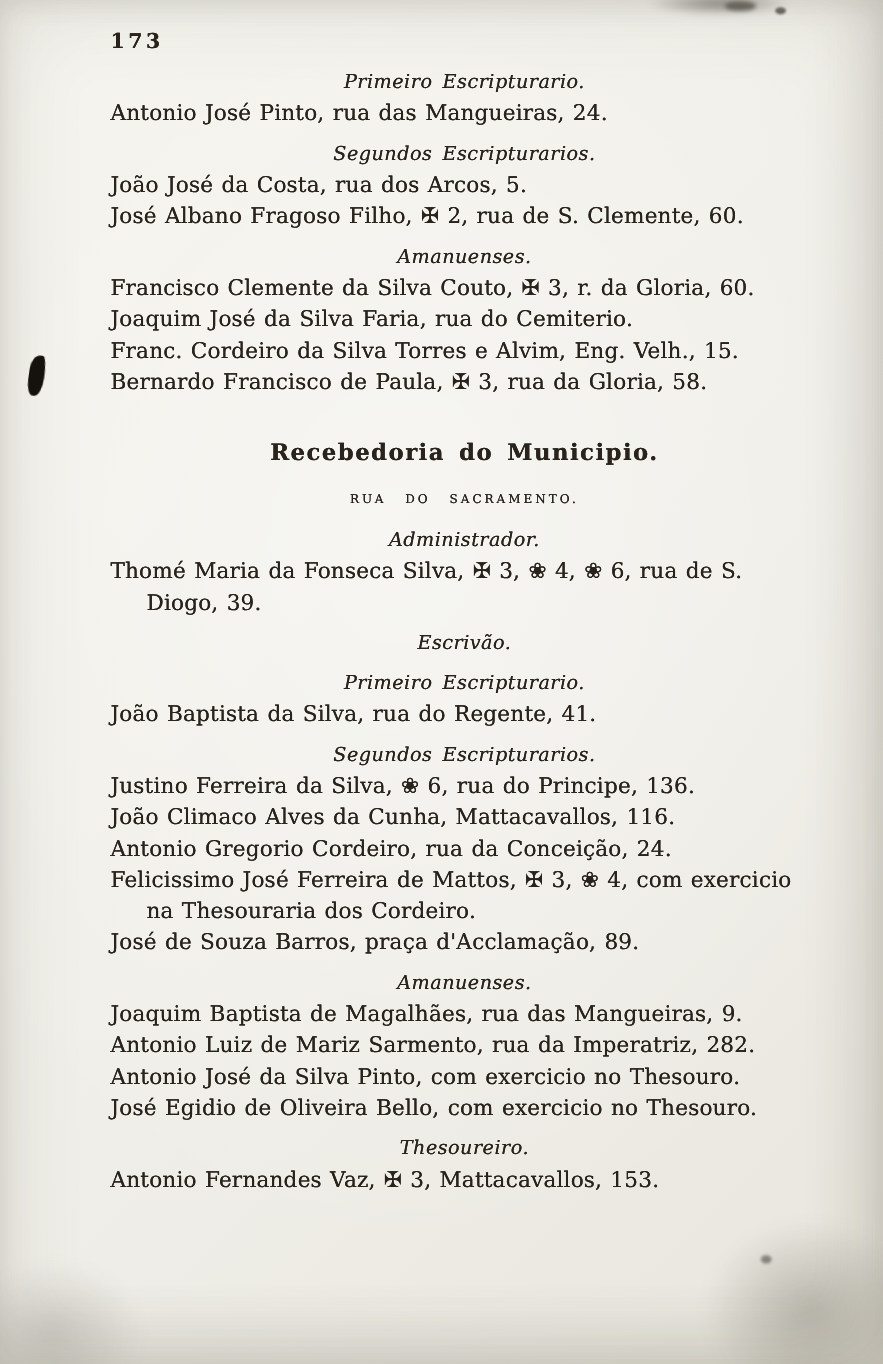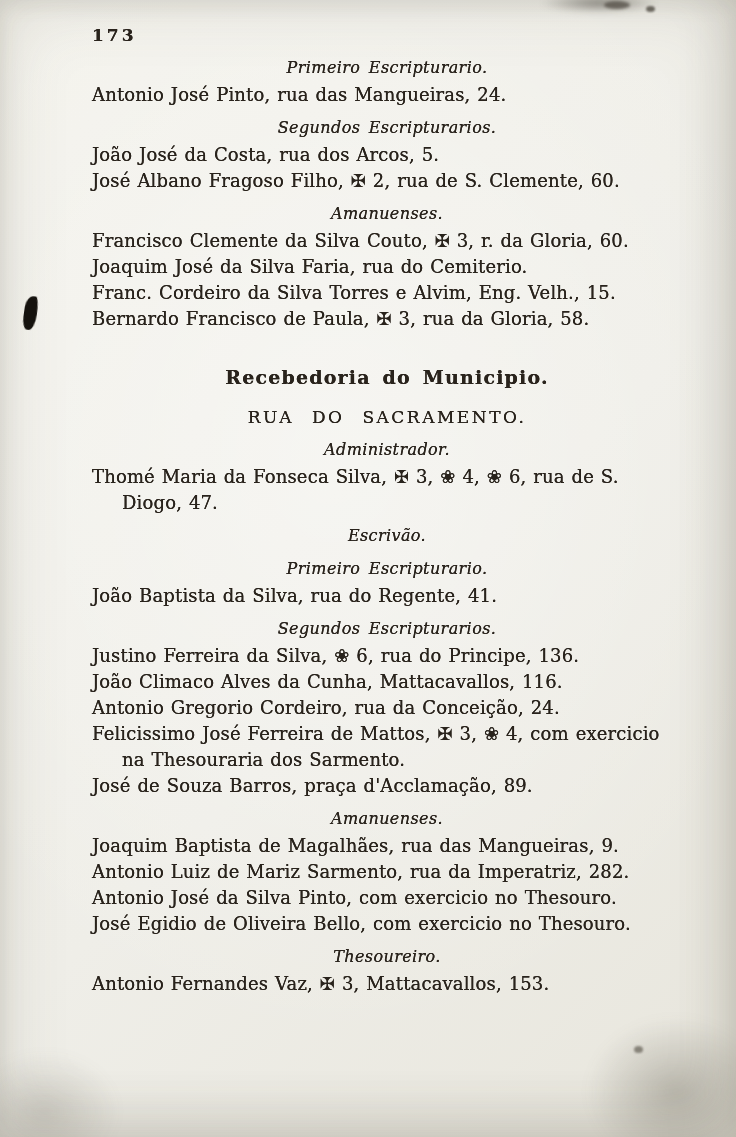--- a/index.html
+++ b/index.html
@@ -32,21 +32,21 @@
   }
   .h-it {
     text-align:center; font-style:italic; font-weight:normal;
     font-size:16px; margin:7px 0 1px 0; letter-spacing:.4px; word-spacing:3px;
   }
   .division-title {
     text-align:center; font-weight:bold; font-size:19px;
     margin:32px 0 0 0; letter-spacing:1.2px; word-spacing:4px;
   }
   .division-sub {
-    text-align:center; font-size:17px; margin:14px 0 2px 0;
+    text-align:center; font-size:10px; margin:14px 0 2px 0;
     letter-spacing:2.5px; word-spacing:10px;
   }
   .entry {
     margin:0; padding-left:30px; text-indent:-30px;
     letter-spacing:.15px; word-spacing:1px;
   }
   
   .blot {
     position:absolute; left:24px; top:296px; width:13px; height:34px;
     background:#15120e; border-radius:70% 30% 55% 45% / 40% 60% 55% 45%;
@@ -98,32 +98,32 @@
   <h3 class="h-it">Amanuenses.</h3>
   <p class="entry">Francisco Clemente da Silva Couto, ✠ 3, r. da Gloria, 60.</p>
   <p class="entry">Joaquim José da Silva Faria, rua do Cemiterio.</p>
   <p class="entry">Franc. Cordeiro da Silva Torres e Alvim, Eng. Velh., 15.</p>
   <p class="entry">Bernardo Francisco de Paula, ✠ 3, rua da Gloria, 58.</p>
 
   <h2 class="division-title">Recebedoria do Municipio.</h2>
   <div class="division-sub">RUA DO SACRAMENTO.</div>
 
   <h3 class="h-it">Administrador.</h3>
-  <p class="entry">Thomé Maria da Fonseca Silva, ✠ 3, ❀ 4, ❀ 6, rua de S. Diogo, 47.</p>
+  <p class="entry">Thomé Maria da Fonseca Silva, ✠ 3, ❀ 4, ❀ 6, rua de S. Diogo, 39.</p>
 
   <h3 class="h-it">Escrivão.</h3>
 
   <h3 class="h-it">Primeiro Escripturario.</h3>
   <p class="entry">João Baptista da Silva, rua do Regente, 41.</p>
 
   <h3 class="h-it">Segundos Escripturarios.</h3>
   <p class="entry">Justino Ferreira da Silva, ❀ 6, rua do Principe, 136.</p>
   <p class="entry">João Climaco Alves da Cunha, Mattacavallos, 116.</p>
   <p class="entry">Antonio Gregorio Cordeiro, rua da Conceição, 24.</p>
-  <p class="entry">Felicissimo José Ferreira de Mattos, ✠ 3, ❀ 4, com exercicio na Thesouraria dos Sarmento.</p>
+  <p class="entry">Felicissimo José Ferreira de Mattos, ✠ 3, ❀ 4, com exercicio na Thesouraria dos Cordeiro.</p>
   <p class="entry">José de Souza Barros, praça d'Acclamação, 89.</p>
 
   <h3 class="h-it">Amanuenses.</h3>
   <p class="entry">Joaquim Baptista de Magalhães, rua das Mangueiras, 9.</p>
   <p class="entry">Antonio Luiz de Mariz Sarmento, rua da Imperatriz, 282.</p>
   <p class="entry">Antonio José da Silva Pinto, com exercicio no Thesouro.</p>
   <p class="entry">José Egidio de Oliveira Bello, com exercicio no Thesouro.</p>
 
   <h3 class="h-it">Thesoureiro.</h3>
   <p class="entry">Antonio Fernandes Vaz, ✠ 3, Mattacavallos, 153.</p>

